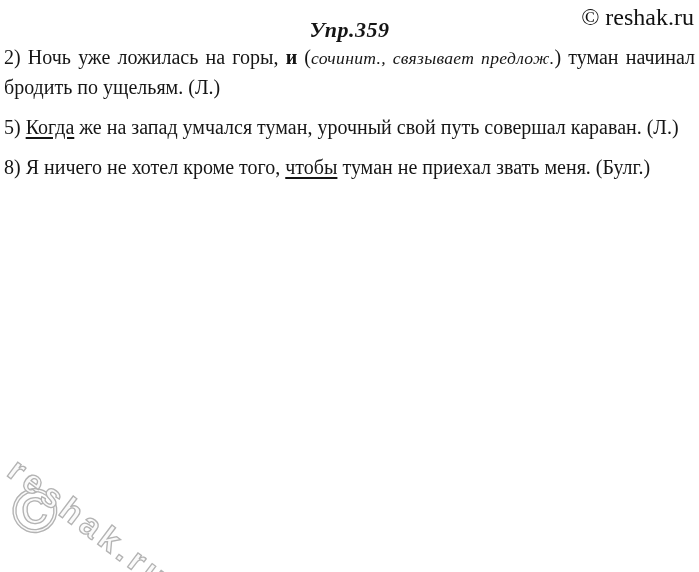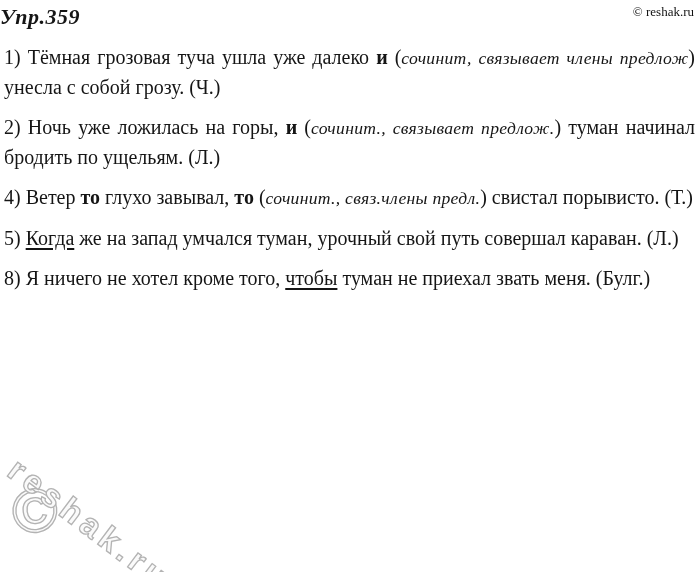--- a/index.html
+++ b/index.html
@@ -15,32 +15,32 @@
     overflow: hidden;
     font-family: "Liberation Serif", serif;
     color: #151515;
   }
   .topbar {
     position: relative;
     height: 32px;
     z-index: 2;
   }
   .title {
-    text-align: left;
+    text-align: center;
     font-size: 22px;
     font-weight: bold;
     font-style: italic;
-    padding-top: 4px;
+    padding-top: 17px;
     letter-spacing: 0.5px;
   }
   .copyright {
     position: absolute;
     top: 4px;
     right: 5px;
-    font-size: 13px;
+    font-size: 24px;
     font-weight: normal;
     color: #111111;
   }
   .content {
     position: relative;
     z-index: 1;
     padding: 11px 4px 0 4px;
   }
   .para {
     margin: 0 0 11px 0;
@@ -100,20 +100,18 @@
     <span class="wm-copy">©</span>
     <span class="wm-text">reshak.ru</span>
   </div>
 
   <div class="topbar">
     <div class="title">Упр.359</div>
     <div class="copyright">© reshak.ru</div>
   </div>
 
   <div class="content">
-      <p class="para"><span>1) Тёмная грозовая туча ушла уже далеко </span><span class="b">и</span><span> (</span><span class="i">сочинит, связывает члены предлож</span><span>) унесла с собой грозу. (Ч.)</span></p>
       <p class="para"><span>2) Ночь уже ложилась на горы, </span><span class="b">и</span><span> (</span><span class="i">сочинит., связывает предлож.</span><span>) туман начинал бродить по ущельям. (Л.)</span></p>
-      <p class="para"><span>4) Ветер </span><span class="b">то</span><span> глухо завывал, </span><span class="b">то</span><span> (</span><span class="i">сочинит., связ.члены предл.</span><span>) свистал порывисто. (Т.)</span></p>
       <p class="para"><span>5) </span><span class="u">Когда</span><span> же на запад умчался туман, урочный свой путь совершал караван. (Л.)</span></p>
       <p class="para"><span>8) Я ничего не хотел кроме того, </span><span class="u">чтобы</span><span> туман не приехал звать меня. (Булг.)</span></p>
     </div>
 
 </div>
 
 </body></html>

